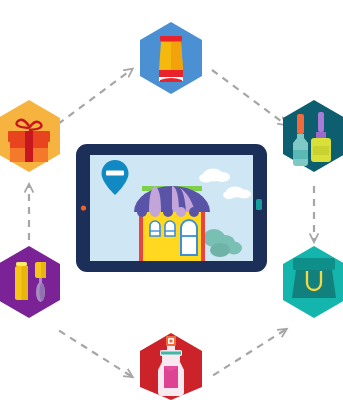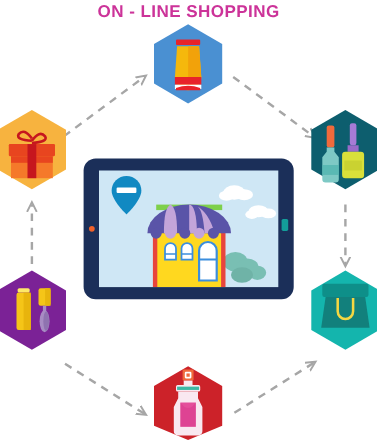--- a/index.html
+++ b/index.html
@@ -36,21 +36,20 @@
   .svg-layer {
     position: absolute;
     left: 0; top: 0;
   }
 </style>
 </head>
 <body>
 
 <div id="stage">
 
-  <div id="title">ON - LINE SHOPPING</div>
 
   <svg class="svg-layer" width="343" height="400" viewBox="0 0 343 400">
 
     <defs>
       <marker id="arrowhead" viewBox="0 0 10 10" refX="6" refY="5" markerWidth="5" markerHeight="5" orient="auto-start-reverse">
         <path d="M 0 1 L 8 5 L 0 9" fill="none" stroke="#a6a6a6" stroke-width="1.6"></path>
       </marker>
     </defs>
 
     <g>

